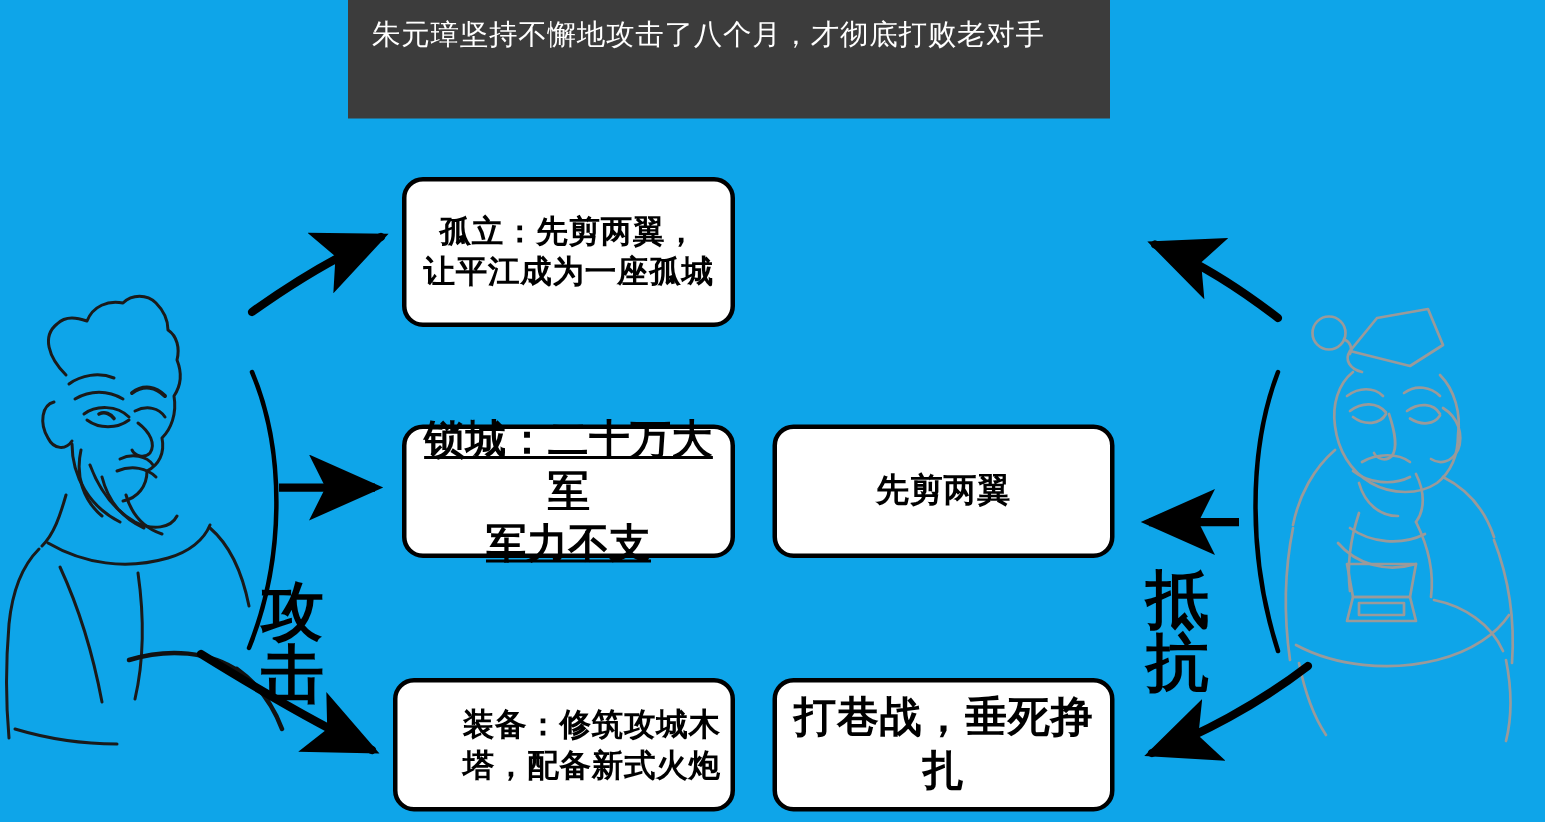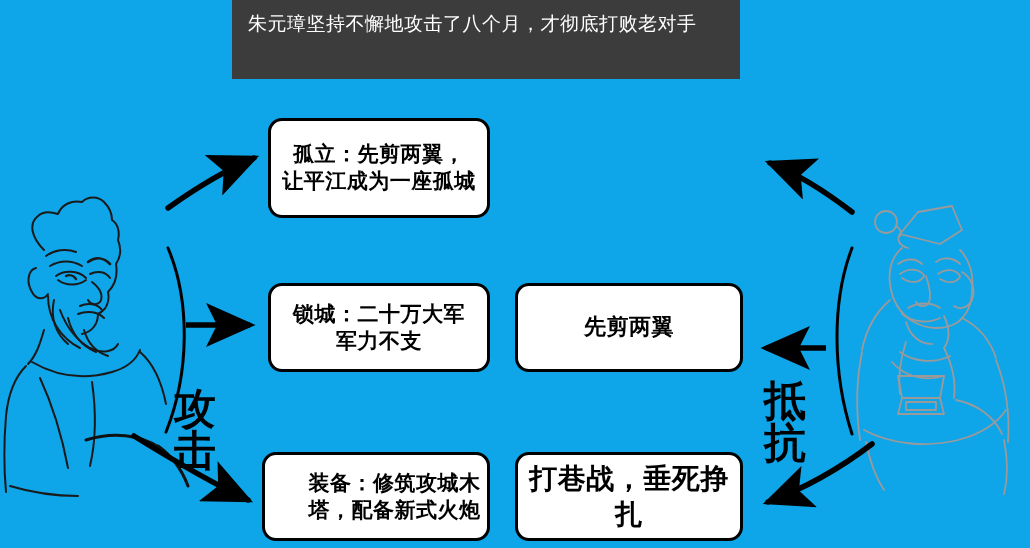--- a/index.html
+++ b/index.html
@@ -54,21 +54,21 @@
     color: #000000;
   }
   .node-text {
     display: block;
     line-height: 1.28;
     letter-spacing: 0.5px;
   }
 
   
   .box-l1 { left: 268px; top: 118px; width: 222px; height: 100px; font-size: 21px; }
-  .box-l2 { left: 268px; top: 283px; width: 222px; height: 89px;  font-size: 21px; }
+  .box-l2 { left: 268px; top: 283px; width: 222px; height: 89px;  font-size: 27px; text-decoration: underline; }
   .box-l3 { left: 262px; top: 452px; width: 228px; height: 89px;  font-size: 21px; padding-left: 37px; }
   
   .box-r1 { left: 515px; top: 118px; width: 228px; height: 100px; font-size: 22px; }
   .box-r2 { left: 515px; top: 283px; width: 228px; height: 89px;  font-size: 22px; }
   .box-r3 { left: 515px; top: 452px; width: 228px; height: 89px;  font-size: 28px; }
 
   
   .side-label {
     position: absolute;
     font-family: "Liberation Serif", "DejaVu Serif", serif;

